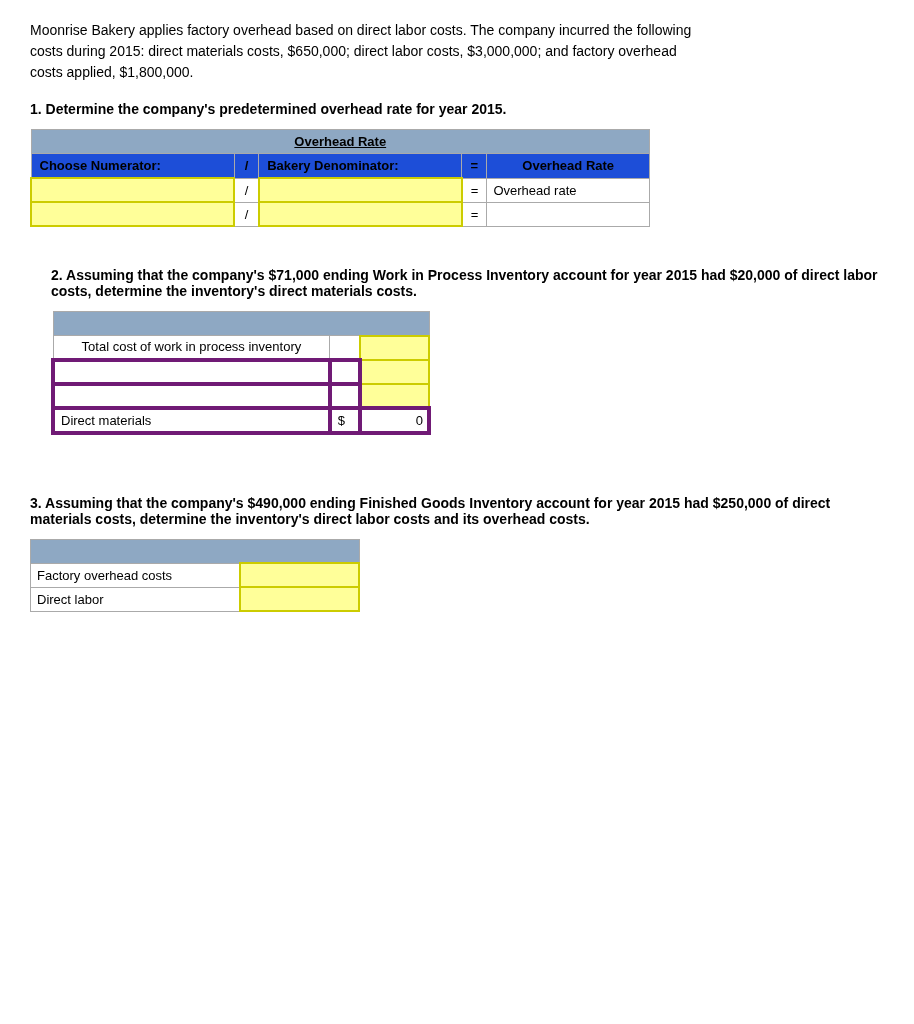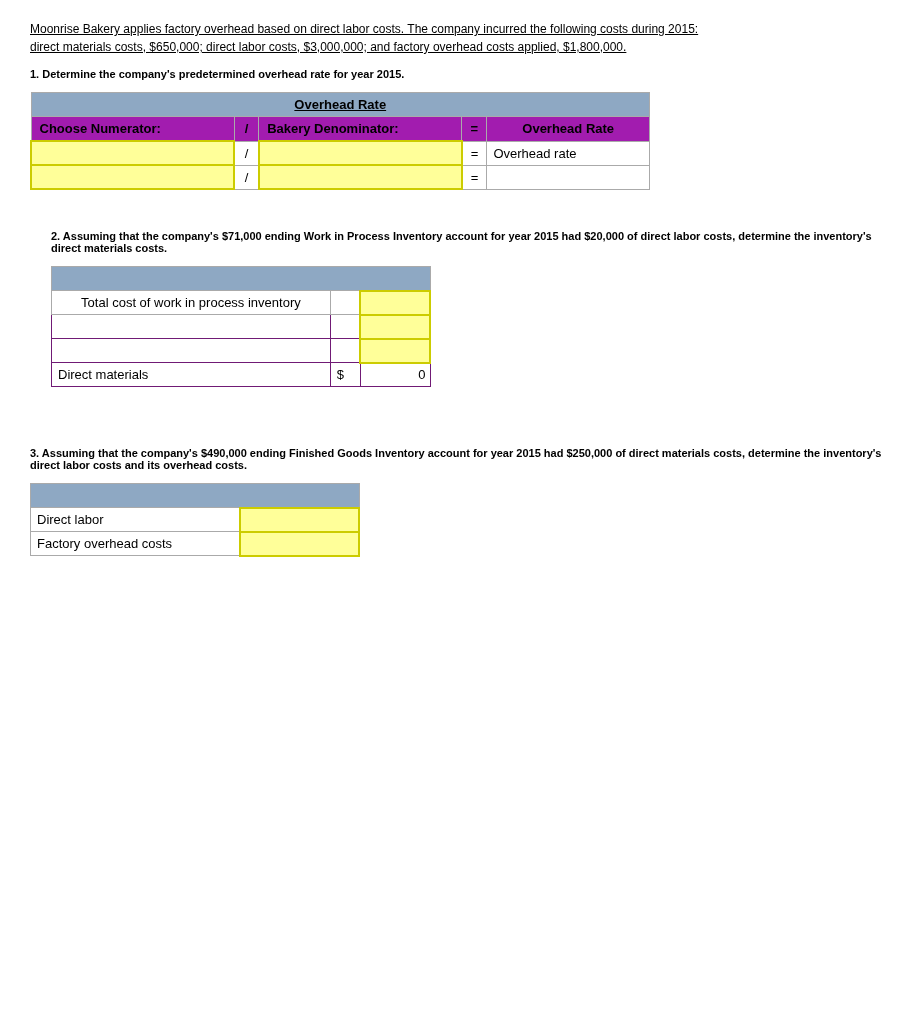--- a/index.html
+++ b/index.html
@@ -6,29 +6,28 @@
     body {
       font-family: Arial, sans-serif;
       font-size: 13px;
       background: #fff;
       color: #000;
       padding: 20px 30px;
       width: 914px;
       min-height: 1024px;
     }
     .intro-text {
-      font-size: 12px;
+      font-size: 14px;
       line-height: 1.5;
-      margin-bottom: 12px;
+      margin-bottom: 18px;
       max-width: 680px;
-      text-decoration: underline;
     }
     .section-title {
       font-weight: bold;
-      font-size: 11px;
+      font-size: 14px;
       margin-bottom: 12px;
     }
     .section {
       margin-bottom: 40px;
     }
 
     
     .overhead-table {
       border-collapse: collapse;
       width: 620px;
@@ -36,21 +35,21 @@
     }
     .overhead-table .header-row td {
       background-color: #8ea8c3;
       color: #000;
       font-weight: bold;
       text-align: center;
       padding: 4px 8px;
       border: 1px solid #aaa;
     }
     .overhead-table .subheader-row td {
-      background-color: #a21caf;
+      background-color: #1d4ed8;
       font-weight: bold;
       padding: 4px 8px;
       border: 1px solid #aaa;
     }
     .overhead-table .data-row td {
       background-color: #fff;
       padding: 3px 6px;
       border: 1px solid #aaa;
       height: 24px;
     }
@@ -70,21 +69,21 @@
       margin-top: 6px;
     }
     .wip-table .header-row td {
       background-color: #8ea8c3;
       padding: 5px 8px;
       border: 1px solid #aaa;
       height: 24px;
     }
     .wip-table .label-row td {
       padding: 3px 6px;
-      border: 1px solid #701a75;
+      border: 4px solid #701a75;
       height: 24px;
     }
     .wip-table .label-row td.input-cell {
       background-color: #ffff99;
       border: 2px solid #cccc00;
     }
     .wip-table .total-row td {
       padding: 3px 6px;
       border: 1px solid #aaa;
       height: 24px;
@@ -212,22 +211,22 @@
   <table class="fg-table">
     <colgroup>
       <col style="width:210px;">
       <col style="width:120px;">
     </colgroup>
     <tbody>
         <tr class="header-row">
       <td colspan="2"></td>
     </tr>
     <tr class="label-row">
+      <td>Factory overhead costs</td>
+      <td class="input-cell"></td>
+    </tr>
+    <tr class="label-row">
       <td>Direct labor</td>
-      <td class="input-cell"></td>
-    </tr>
-    <tr class="label-row">
-      <td>Factory overhead costs</td>
       <td class="input-cell"></td>
     </tr>
   </tbody>
     </table>
 </div>
 
 </body></html>

